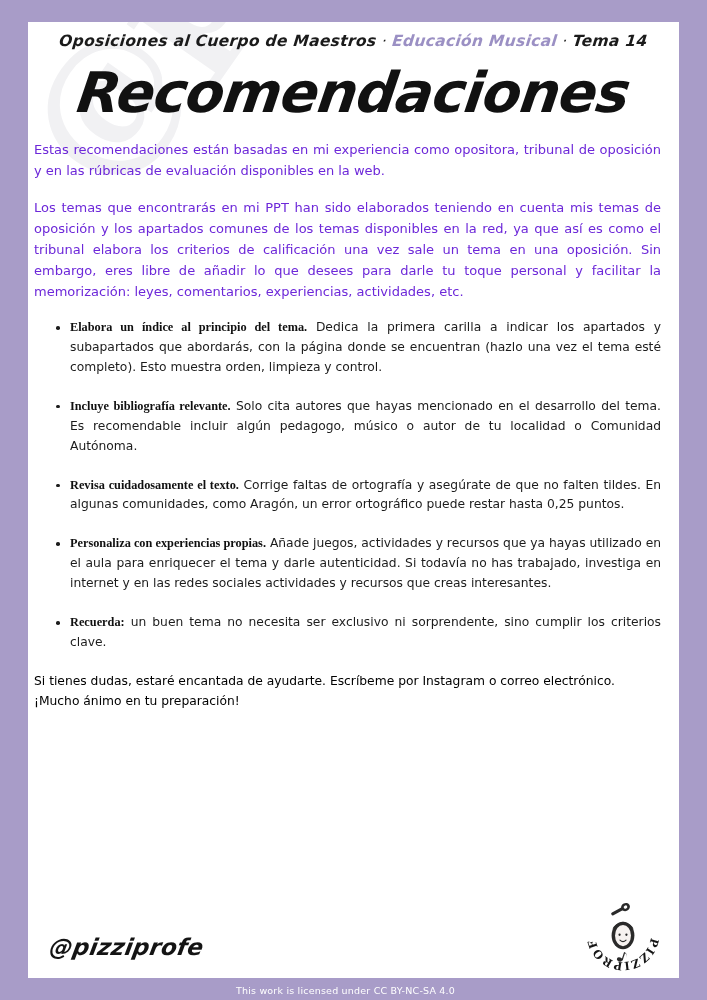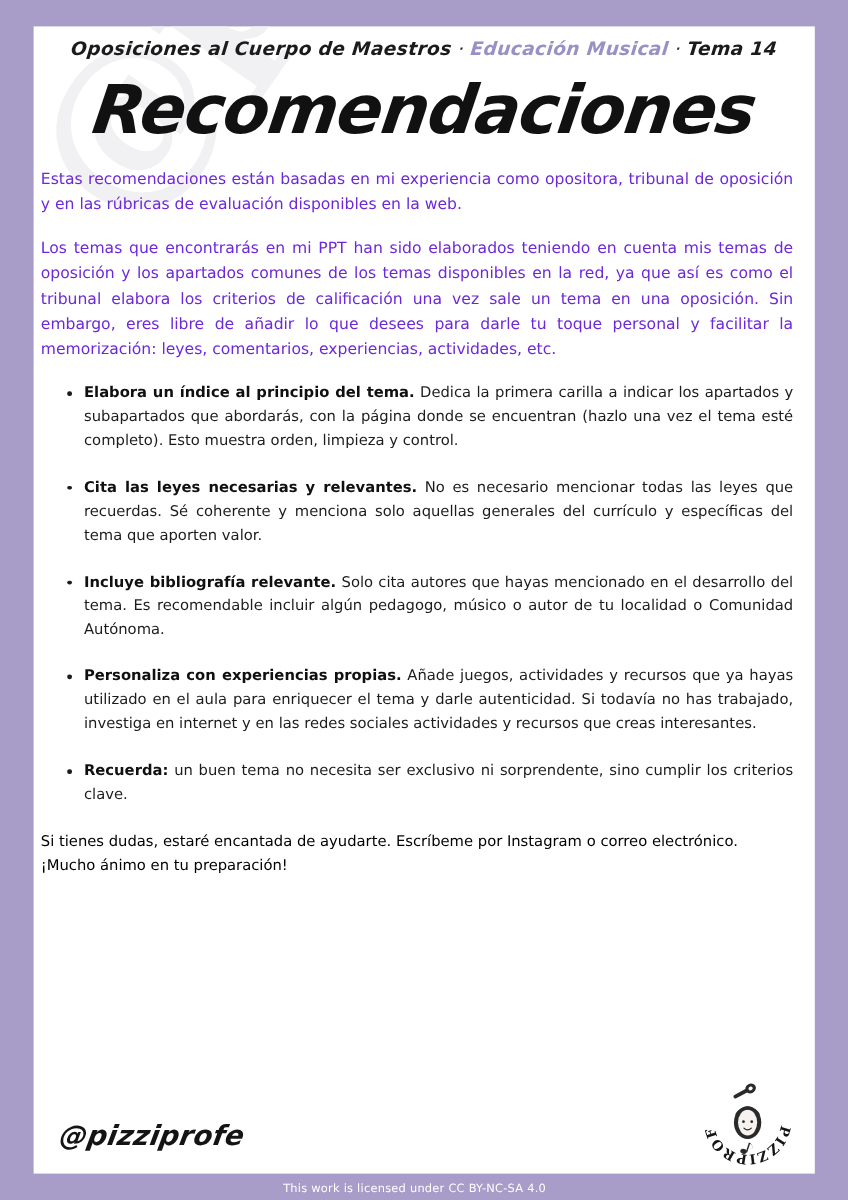--- a/index.html
+++ b/index.html
@@ -90,21 +90,21 @@
     padding-left:14px;
   }
   ul.rec-list li:before{
     content:"";
     position:absolute;
     left:0;top:8px;
     width:3.5px;height:3.5px;
     border-radius:50%;
     background:#1c1c1c;
   }
-  .lead{font-weight:700;color:#101010;}
+  .lead{font-weight:700;color:#101010;font-family:Liberation Serif, serif;}
   p.closing{
     margin:14px 0 0 0;
     font-size:12.3px;
     line-height:1.62;
     color:#000000;
   }
 
   .footer{
     position:absolute;
     left:0;right:0;bottom:0;
@@ -155,22 +155,22 @@
 
     <h1 class="doc-title">Recomendaciones</h1>
 
     <div class="body-wrap">
 
       <p class="para">Estas recomendaciones están basadas en mi experiencia como opositora, tribunal de oposición y en las rúbricas de evaluación disponibles en la web.</p>
       <p class="para">Los temas que encontrarás en mi PPT han sido elaborados teniendo en cuenta mis temas de oposición y los apartados comunes de los temas disponibles en la red, ya que así es como el tribunal elabora los criterios de calificación una vez sale un tema en una oposición. Sin embargo, eres libre de añadir lo que desees para darle tu toque personal y facilitar la memorización: leyes, comentarios, experiencias, actividades, etc.</p>
 
       <ul class="rec-list">
         <li><span class="lead">Elabora un índice al principio del tema.</span><span> Dedica la primera carilla a indicar los apartados y subapartados que abordarás, con la página donde se encuentran (hazlo una vez el tema esté completo). Esto muestra orden, limpieza y control.</span></li>
-        <li><span class="lead">Cita las leyes necesarias y relevantes.</span><span> No es necesario mencionar todas las leyes que recuerdas. Sé coherente y menciona solo aquellas generales del currículo y específicas del tema que aporten valor.</span></li>
         <li><span class="lead">Incluye bibliografía relevante.</span><span> Solo cita autores que hayas mencionado en el desarrollo del tema. Es recomendable incluir algún pedagogo, músico o autor de tu localidad o Comunidad Autónoma.</span></li>
+        <li><span class="lead">Revisa cuidadosamente el texto.</span><span> Corrige faltas de ortografía y asegúrate de que no falten tildes. En algunas comunidades, como Aragón, un error ortográfico puede restar hasta 0,25 puntos.</span></li>
         <li><span class="lead">Personaliza con experiencias propias.</span><span> Añade juegos, actividades y recursos que ya hayas utilizado en el aula para enriquecer el tema y darle autenticidad. Si todavía no has trabajado, investiga en internet y en las redes sociales actividades y recursos que creas interesantes.</span></li>
         <li><span class="lead">Recuerda:</span><span> un buen tema no necesita ser exclusivo ni sorprendente, sino cumplir los criterios clave.</span></li>
       </ul>
 
       <p class="closing">Si tienes dudas, estaré encantada de ayudarte. Escríbeme por Instagram o correo electrónico. ¡Mucho ánimo en tu preparación!</p>
 
     </div>
   </div>
 
   <div class="footer">

